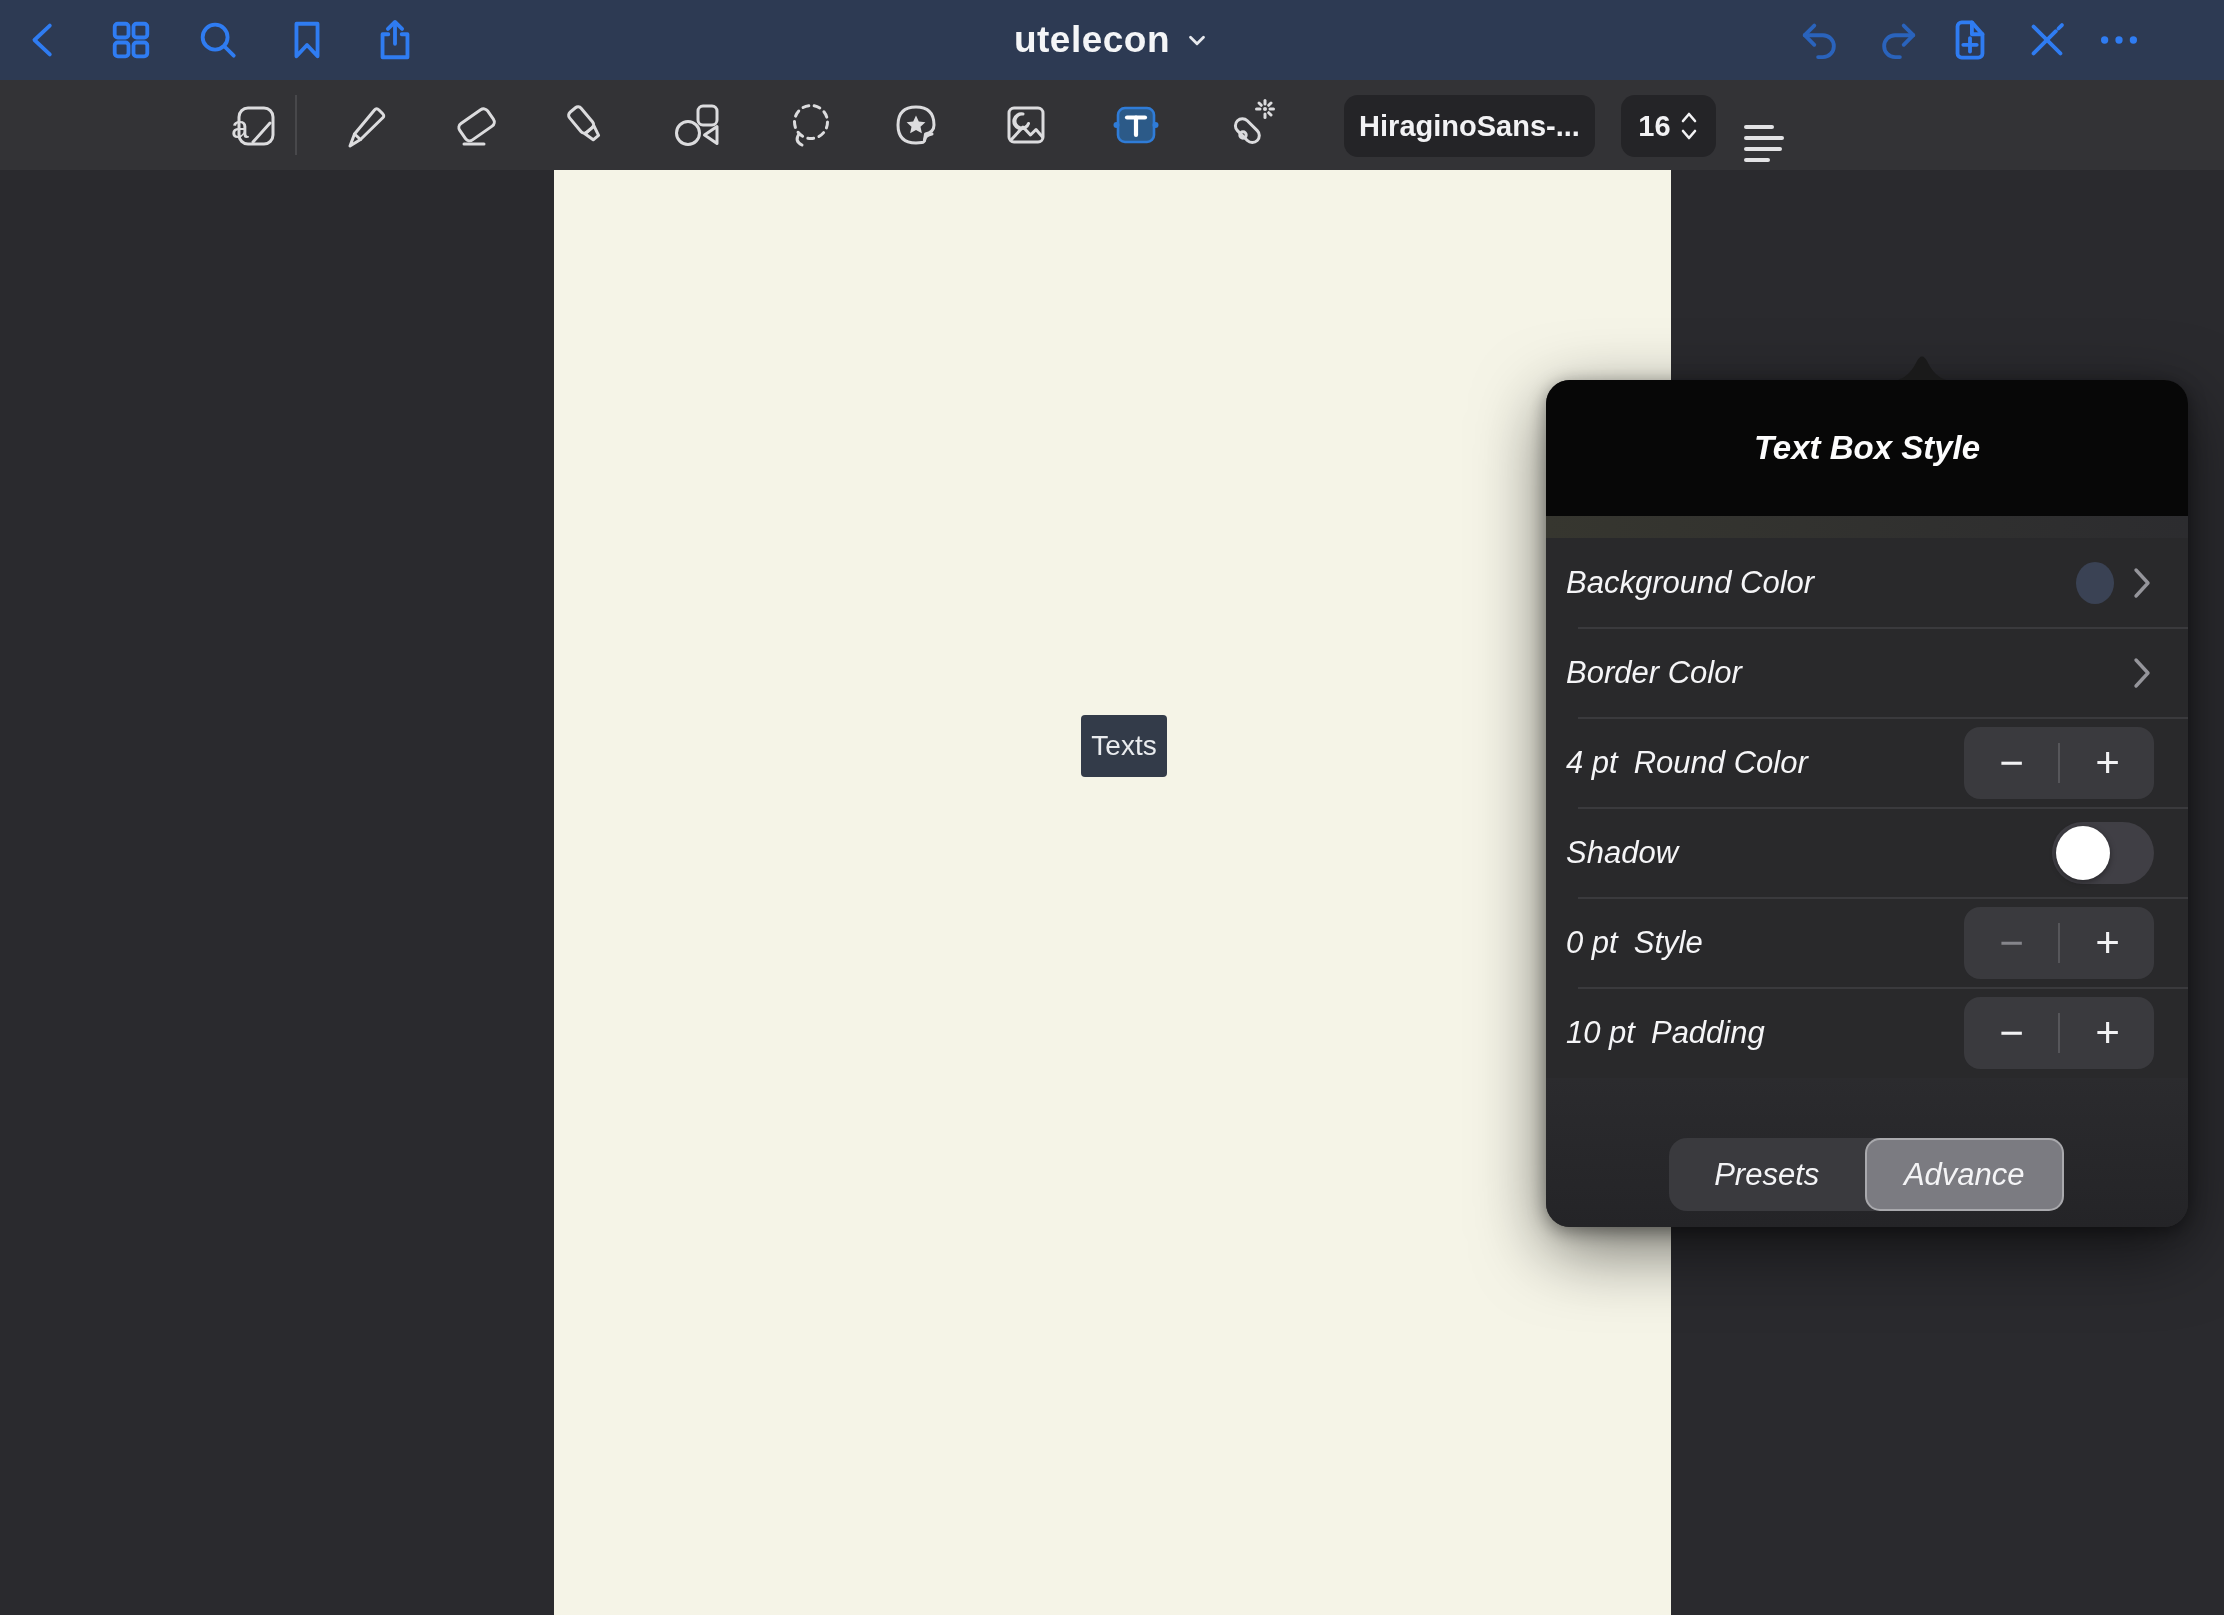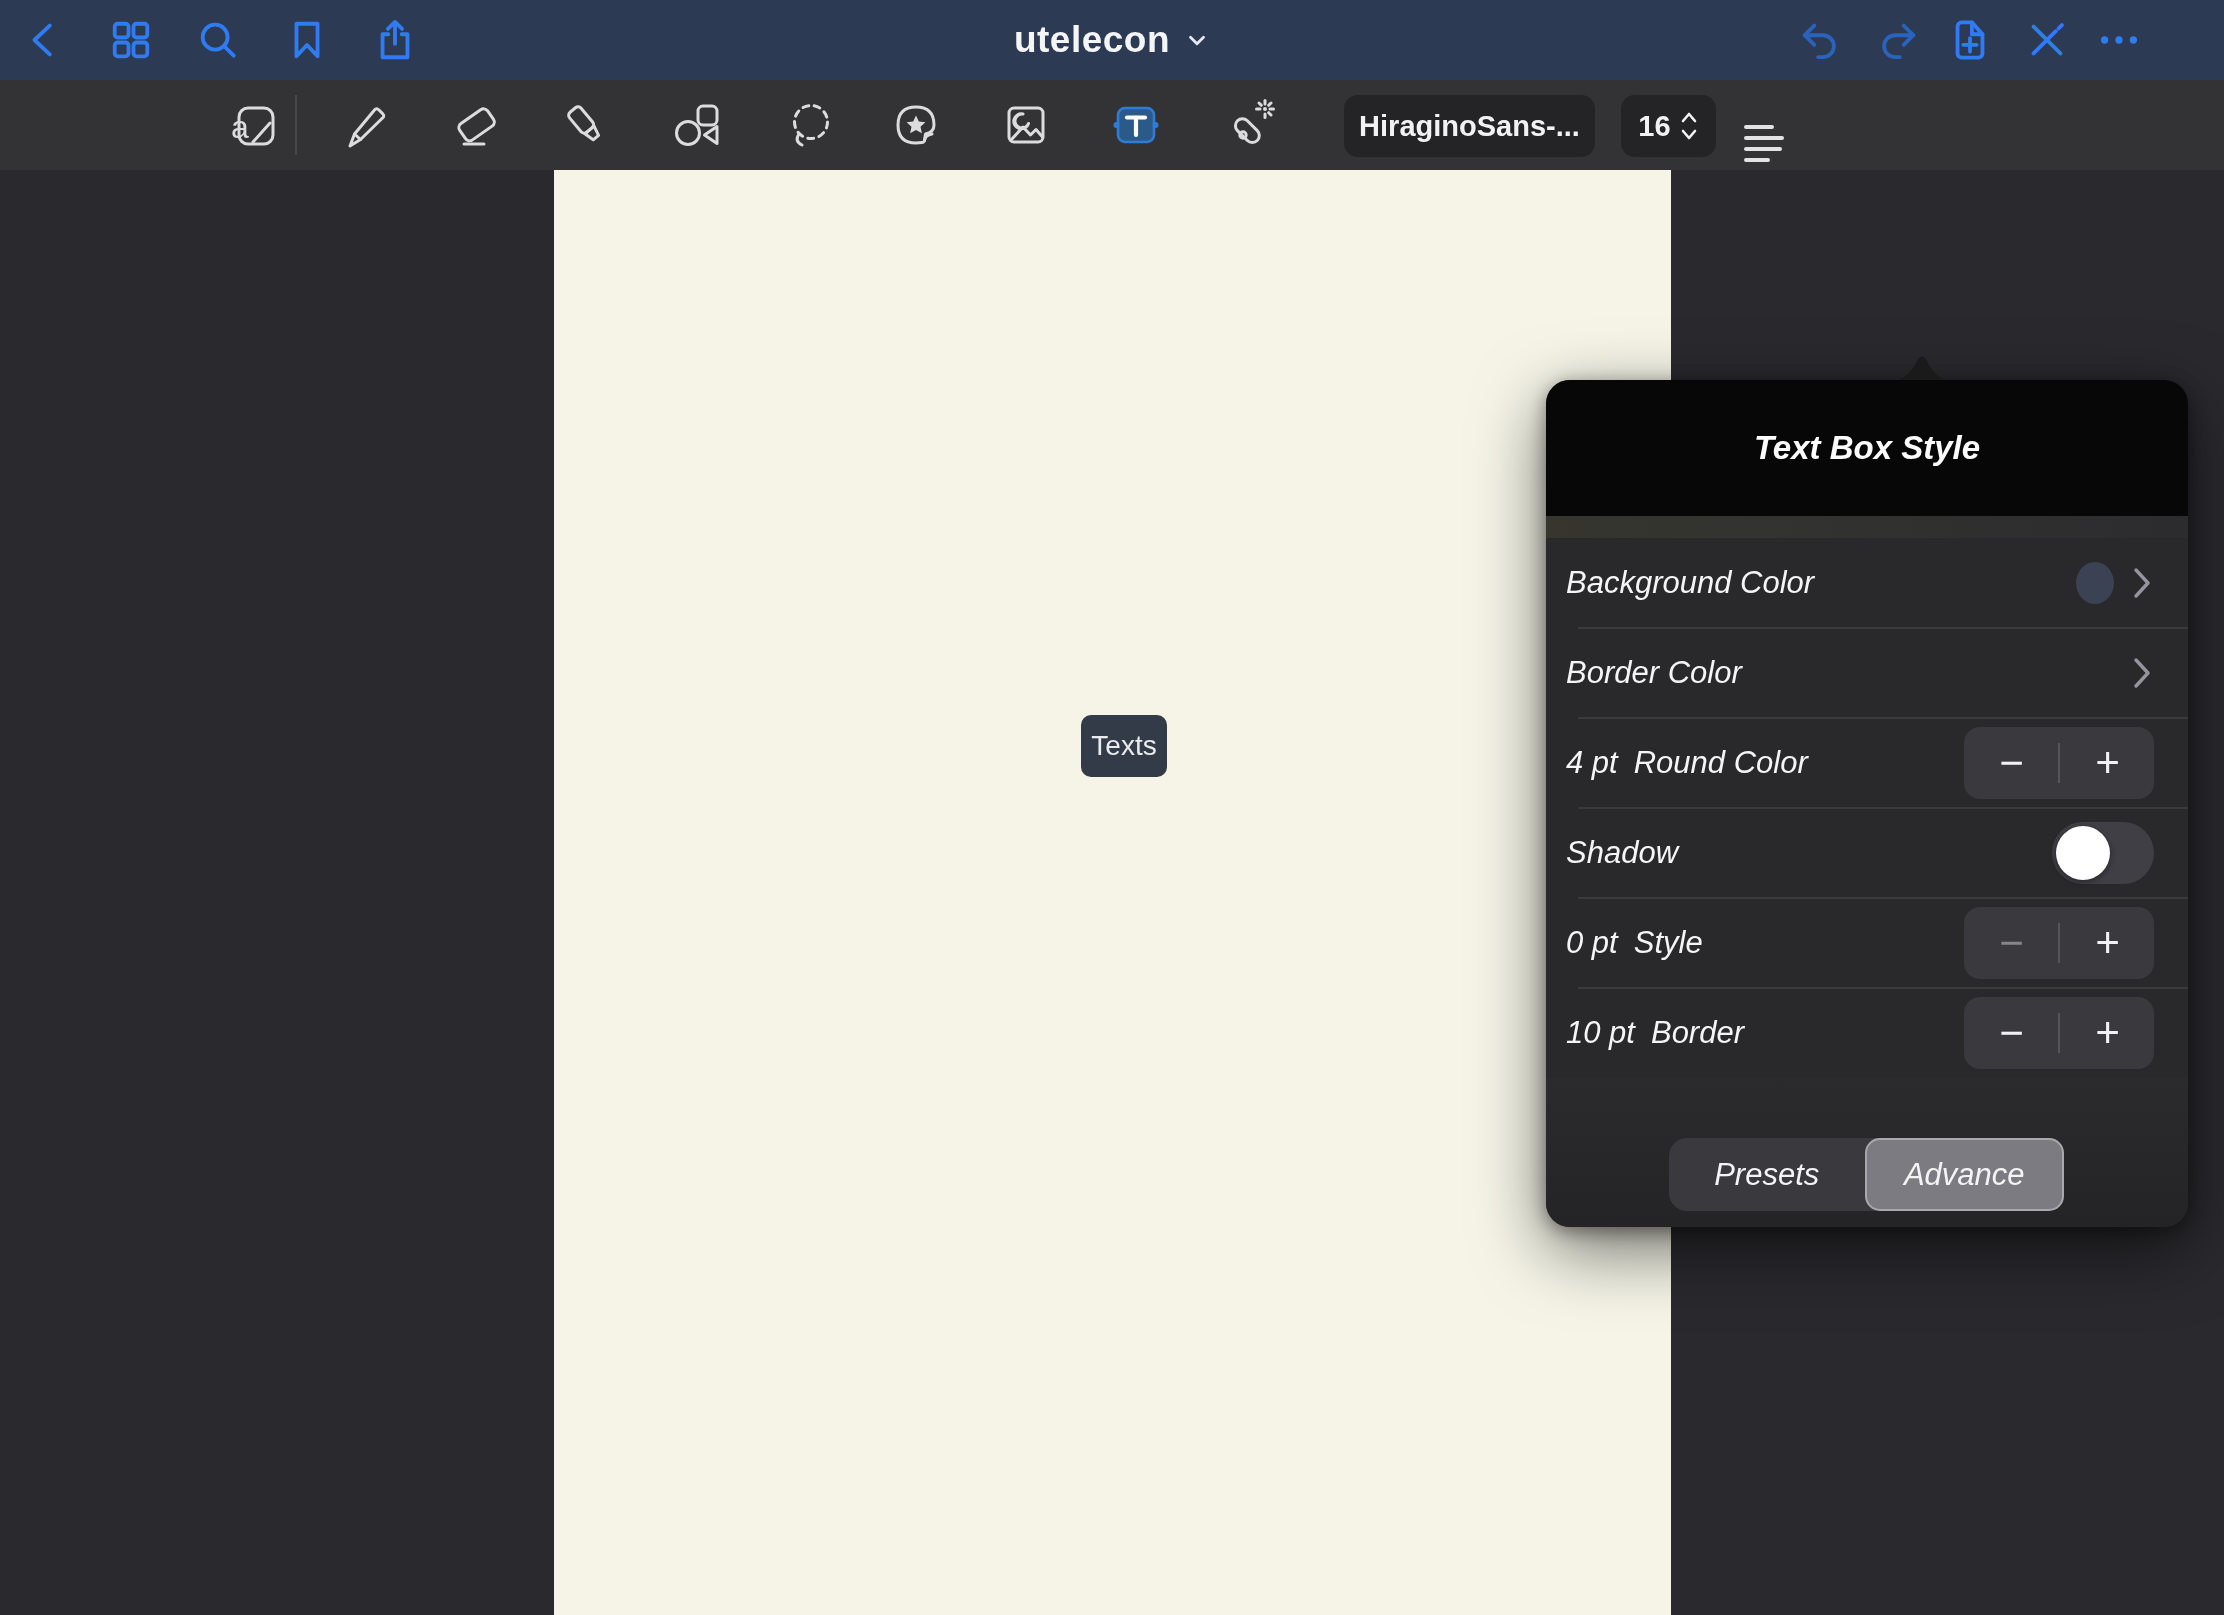--- a/index.html
+++ b/index.html
@@ -30,21 +30,21 @@
   .color-circle { position:absolute; left:1809px; top:97px; width:54px; height:54px; border-radius:50%; background:#454549; display:flex; align-items:center; justify-content:center; }
   .color-circle .inner { width:42px; height:42px; border-radius:50%; background:#F4F4F2; display:flex; align-items:center; justify-content:center; }
   .color-circle svg { width:18px; height:18px; stroke:#9A9A9A; stroke-width:2.4; fill:none; stroke-linecap:round; stroke-linejoin:round; }
   .style-slot { position:absolute; left:1888px; top:97px; width:56px; height:56px; border-radius:12px; background:#333A4C; }
   .tstyle { position:absolute; left:1972px; top:95px; width:60px; height:60px; }
   .tstyle svg { width:100%; height:100%; }
 
   
   .canvas { position:absolute; left:0; top:170px; width:2224px; height:1445px; background:#2A2A2E; }
   .page { position:absolute; left:554px; top:0; width:1117px; height:1445px; background:#F5F4E7; }
-  .textbox { position:absolute; left:527px; top:545px; width:86px; height:62px; background:#333B49; border-radius:10px; display:flex; align-items:center; justify-content:center; color:#E9EBEE; font-size:28px; }
+  .textbox { position:absolute; left:527px; top:545px; width:86px; height:62px; background:#333B49; border-radius:4px; display:flex; align-items:center; justify-content:center; color:#E9EBEE; font-size:28px; }
 
   
   .popup { position:absolute; left:1546px; top:210px; width:642px; height:847px; border-radius:24px; background:#29292B; box-shadow:0 22px 70px rgba(0,0,0,.55), 0 4px 18px rgba(0,0,0,.4);font-style:italic; }
   .popup-arrow { position:absolute; left:338px; top:-34px; width:76px; height:36px; }
   .popup-head { position:absolute; left:0; top:0; width:642px; height:136px; background:#070707; border-radius:24px 24px 0 0; display:flex; align-items:center; justify-content:center; }
   .popup-head .title { color:#FCFCFD; font-size:33px; font-weight:600; }
   .popup-band { position:absolute; left:0; top:136px; width:642px; height:22px; background:linear-gradient(90deg,#36362F,#2C2C2F); }
   .rows { position:absolute; left:0; top:158px; width:642px; height:540px; background:#29292B; }
   .prow { position:relative; width:642px; height:90px; display:flex; align-items:center; padding-left:20px; }
   .prow + .prow::before { content:""; position:absolute; left:32px; right:0; top:-1px; height:2px; background:#3A3A3D; }
@@ -316,21 +316,21 @@
           <span class="pvalue">0 pt</span>
           <span class="plabel">Style</span>
           <span class="stepper">
             <span class="sbtn dim">−</span>
             <span class="sdiv"></span>
             <span class="sbtn">+</span>
           </span>
         </div>
         <div class="prow">
           <span class="pvalue">10 pt</span>
-          <span class="plabel">Border</span>
+          <span class="plabel">Padding</span>
           <span class="stepper">
             <span class="sbtn">−</span>
             <span class="sdiv"></span>
             <span class="sbtn">+</span>
           </span>
         </div>
       </div>
 
       <div class="popup-foot">
         <div class="segment">

